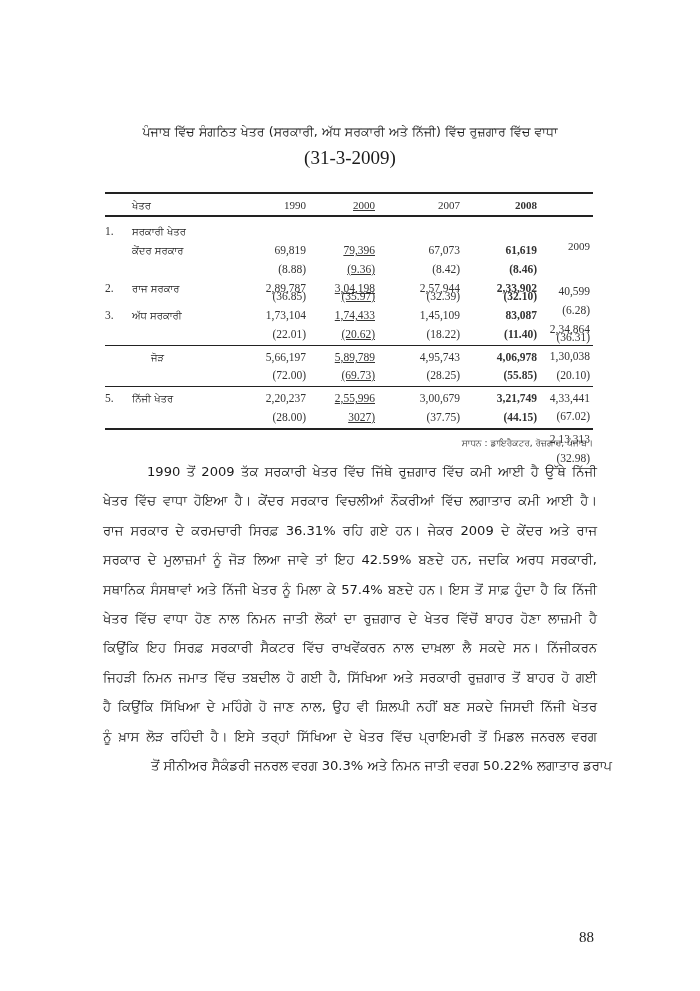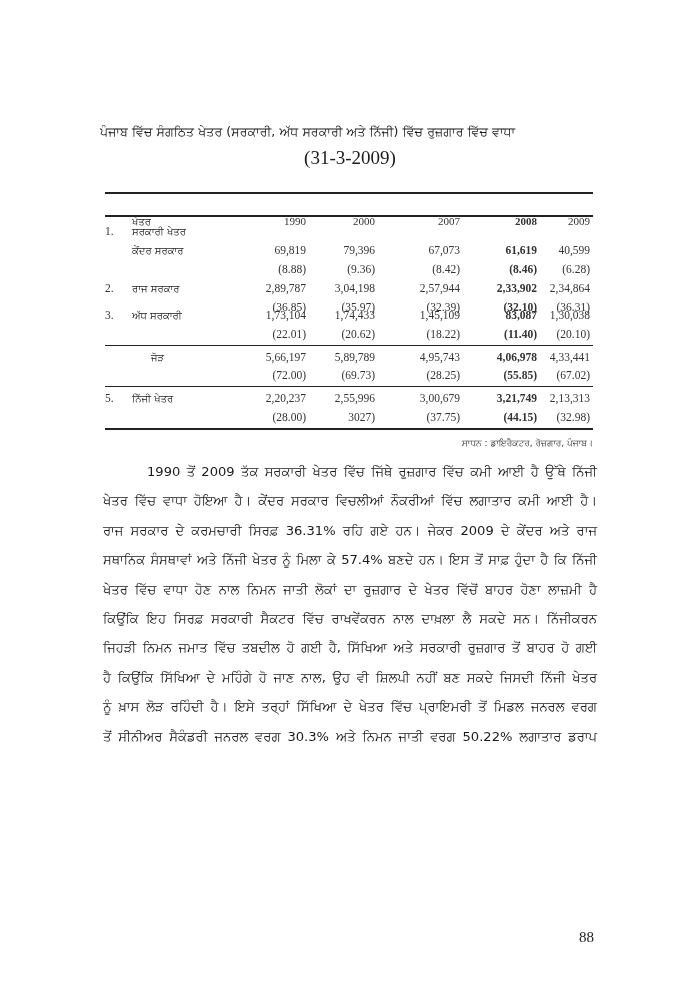--- a/index.html
+++ b/index.html
@@ -13,20 +13,21 @@
     position: relative;
     overflow: hidden;
     color: #1a1a1a;
     font-family: "DejaVu Sans", sans-serif;
   }
   .title {
     position: absolute;
     left: 100px;
     width: 500px;
     top: 124px;
+    text-align: center;
     font-size: 12.5px;
     line-height: 16px;
     letter-spacing: 0.1px;
   }
   .date {
     position: absolute;
     left: 100px;
     width: 500px;
     top: 150px;
     text-align: center;
@@ -71,24 +72,24 @@
   .tbl-row .cell {
     position: absolute;
     font-family: "Liberation Serif", serif;
     font-size: 11.5px;
     line-height: 19px;
     text-align: right;
     color: #333;
     width: 70px;
   }
   .c0 { left: 131px; }
-  .c1 { left: 200px; }
+  .c1 { left: 200px; text-decoration: underline; }
   .c2 { left: 285px; }
   .c3 { left: 362px; font-weight: bold; }
-  .c4 { left: 415px; }
+  .c4 { left: 415px; margin-top: 41px; }
 
   .hdr .cell { color: #333; font-size: 11px; }
 
   .source {
     position: absolute;
     top: 436px;
     right: 107px;
     font-size: 9px;
     line-height: 14px;
     color: #333;
@@ -103,21 +104,21 @@
   .para .line {
     height: 29.4px;
     line-height: 29.4px;
     font-size: 13.1px;
     white-space: nowrap;
     text-align: justify;
     text-align-last: justify;
     color: #1a1a1a;
   }
   .para .line.first { padding-left: 44px; }
-  .para .line.last { text-align-last: justify; }
+  .para .line.last { text-align-last: justify; margin-left: 48px; }
   .pagenum {
     position: absolute;
     top: 928px;
     right: 106px;
     font-family: "Liberation Serif", serif;
     font-size: 15px;
     line-height: 18px;
     color: #222;
   }
 </style>
@@ -128,21 +129,21 @@
 
   <div class="title">ਪੰਜਾਬ ਵਿੱਚ ਸੰਗਠਿਤ ਖੇਤਰ (ਸਰਕਾਰੀ, ਅੱਧ ਸਰਕਾਰੀ ਅਤੇ ਨਿੱਜੀ) ਵਿੱਚ ਰੁਜ਼ਗਾਰ ਵਿੱਚ ਵਾਧਾ</div>
   <div class="date">(31-3-2009)</div>
 
   <div class="rule thick" style="top:192px;"></div>
   <div class="rule thick" style="top:215px;"></div>
   <div class="rule thin" style="top:345px;"></div>
   <div class="rule thin" style="top:386px;"></div>
   <div class="rule thick" style="top:428px;"></div>
 
-  <div class="tbl-row hdr" style="top:212px;">
+  <div class="tbl-row hdr" style="top:196px;">
     <span class="label">ਖੇਤਰ</span>
     <span class="cell c0">1990</span>
     <span class="cell c1">2000</span>
     <span class="cell c2">2007</span>
     <span class="cell c3">2008</span>
     <span class="cell c4">2009</span>
   </div>
 
   <div class="tbl-row" style="top:222px;">
     <span class="num">1.</span>
@@ -170,21 +171,21 @@
   <div class="tbl-row" style="top:279px;">
     <span class="num">2.</span>
     <span class="label">ਰਾਜ ਸਰਕਾਰ</span>
     <span class="cell c0">2,89,787</span>
     <span class="cell c1">3,04,198</span>
     <span class="cell c2">2,57,944</span>
     <span class="cell c3">2,33,902</span>
     <span class="cell c4">2,34,864</span>
   </div>
 
-  <div class="tbl-row" style="top:298px;">
+  <div class="tbl-row" style="top:287px;">
     <span class="cell c0">(36.85)</span>
     <span class="cell c1">(35.97)</span>
     <span class="cell c2">(32.39)</span>
     <span class="cell c3">(32.10)</span>
     <span class="cell c4">(36.31)</span>
   </div>
 
   <div class="tbl-row" style="top:307px; top:306px;"></div>
   <div class="tbl-row" style="top:306px;">
     <span class="num">3.</span>
@@ -238,20 +239,21 @@
     <span class="cell c3">(44.15)</span>
     <span class="cell c4">(32.98)</span>
   </div>
 
   <div class="source">ਸਾਧਨ : ਡਾਇਰੈਕਟਰ, ਰੋਜ਼ਗਾਰ, ਪੰਜਾਬ।</div>
 
   <div class="para">
     <div class="line first">1990 ਤੋਂ 2009 ਤੱਕ ਸਰਕਾਰੀ ਖੇਤਰ ਵਿੱਚ ਜਿੱਥੇ ਰੁਜ਼ਗਾਰ ਵਿੱਚ ਕਮੀ ਆਈ ਹੈ ਉੱਥੇ ਨਿੱਜੀ</div>
     <div class="line">ਖੇਤਰ ਵਿੱਚ ਵਾਧਾ ਹੋਇਆ ਹੈ। ਕੇਂਦਰ ਸਰਕਾਰ ਵਿਚਲੀਆਂ ਨੌਕਰੀਆਂ ਵਿੱਚ ਲਗਾਤਾਰ ਕਮੀ ਆਈ ਹੈ।</div>
     <div class="line">ਰਾਜ ਸਰਕਾਰ ਦੇ ਕਰਮਚਾਰੀ ਸਿਰਫ਼ 36.31% ਰਹਿ ਗਏ ਹਨ। ਜੇਕਰ 2009 ਦੇ ਕੇਂਦਰ ਅਤੇ ਰਾਜ</div>
+    <div class="line">ਸਰਕਾਰ ਦੇ ਮੁਲਾਜ਼ਮਾਂ ਨੂੰ ਜੋੜ ਲਿਆ ਜਾਵੇ ਤਾਂ ਇਹ 42.59% ਬਣਦੇ ਹਨ, ਜਦਕਿ ਅਰਧ ਸਰਕਾਰੀ,</div>
     <div class="line">ਸਥਾਨਿਕ ਸੰਸਥਾਵਾਂ ਅਤੇ ਨਿੱਜੀ ਖੇਤਰ ਨੂੰ ਮਿਲਾ ਕੇ 57.4% ਬਣਦੇ ਹਨ। ਇਸ ਤੋਂ ਸਾਫ਼ ਹੁੰਦਾ ਹੈ ਕਿ ਨਿੱਜੀ</div>
     <div class="line">ਖੇਤਰ ਵਿੱਚ ਵਾਧਾ ਹੋਣ ਨਾਲ ਨਿਮਨ ਜਾਤੀ ਲੋਕਾਂ ਦਾ ਰੁਜ਼ਗਾਰ ਦੇ ਖੇਤਰ ਵਿੱਚੋਂ ਬਾਹਰ ਹੋਣਾ ਲਾਜ਼ਮੀ ਹੈ</div>
     <div class="line">ਕਿਉਂਕਿ ਇਹ ਸਿਰਫ਼ ਸਰਕਾਰੀ ਸੈਕਟਰ ਵਿੱਚ ਰਾਖਵੇਂਕਰਨ ਨਾਲ ਦਾਖ਼ਲਾ ਲੈ ਸਕਦੇ ਸਨ। ਨਿੱਜੀਕਰਨ</div>
     <div class="line">ਜਿਹੜੀ ਨਿਮਨ ਜਮਾਤ ਵਿੱਚ ਤਬਦੀਲ ਹੋ ਗਈ ਹੈ, ਸਿੱਖਿਆ ਅਤੇ ਸਰਕਾਰੀ ਰੁਜ਼ਗਾਰ ਤੋਂ ਬਾਹਰ ਹੋ ਗਈ</div>
     <div class="line">ਹੈ ਕਿਉਂਕਿ ਸਿੱਖਿਆ ਦੇ ਮਹਿੰਗੇ ਹੋ ਜਾਣ ਨਾਲ, ਉਹ ਵੀ ਸ਼ਿਲਪੀ ਨਹੀਂ ਬਣ ਸਕਦੇ ਜਿਸਦੀ ਨਿੱਜੀ ਖੇਤਰ</div>
     <div class="line">ਨੂੰ ਖ਼ਾਸ ਲੋੜ ਰਹਿੰਦੀ ਹੈ। ਇਸੇ ਤਰ੍ਹਾਂ ਸਿੱਖਿਆ ਦੇ ਖੇਤਰ ਵਿੱਚ ਪ੍ਰਾਇਮਰੀ ਤੋਂ ਮਿਡਲ ਜਨਰਲ ਵਰਗ</div>
     <div class="line last">ਤੋਂ ਸੀਨੀਅਰ ਸੈਕੰਡਰੀ ਜਨਰਲ ਵਰਗ 30.3% ਅਤੇ ਨਿਮਨ ਜਾਤੀ ਵਰਗ 50.22% ਲਗਾਤਾਰ ਡਰਾਪ</div>
   </div>
 
   <div class="pagenum">88</div>

